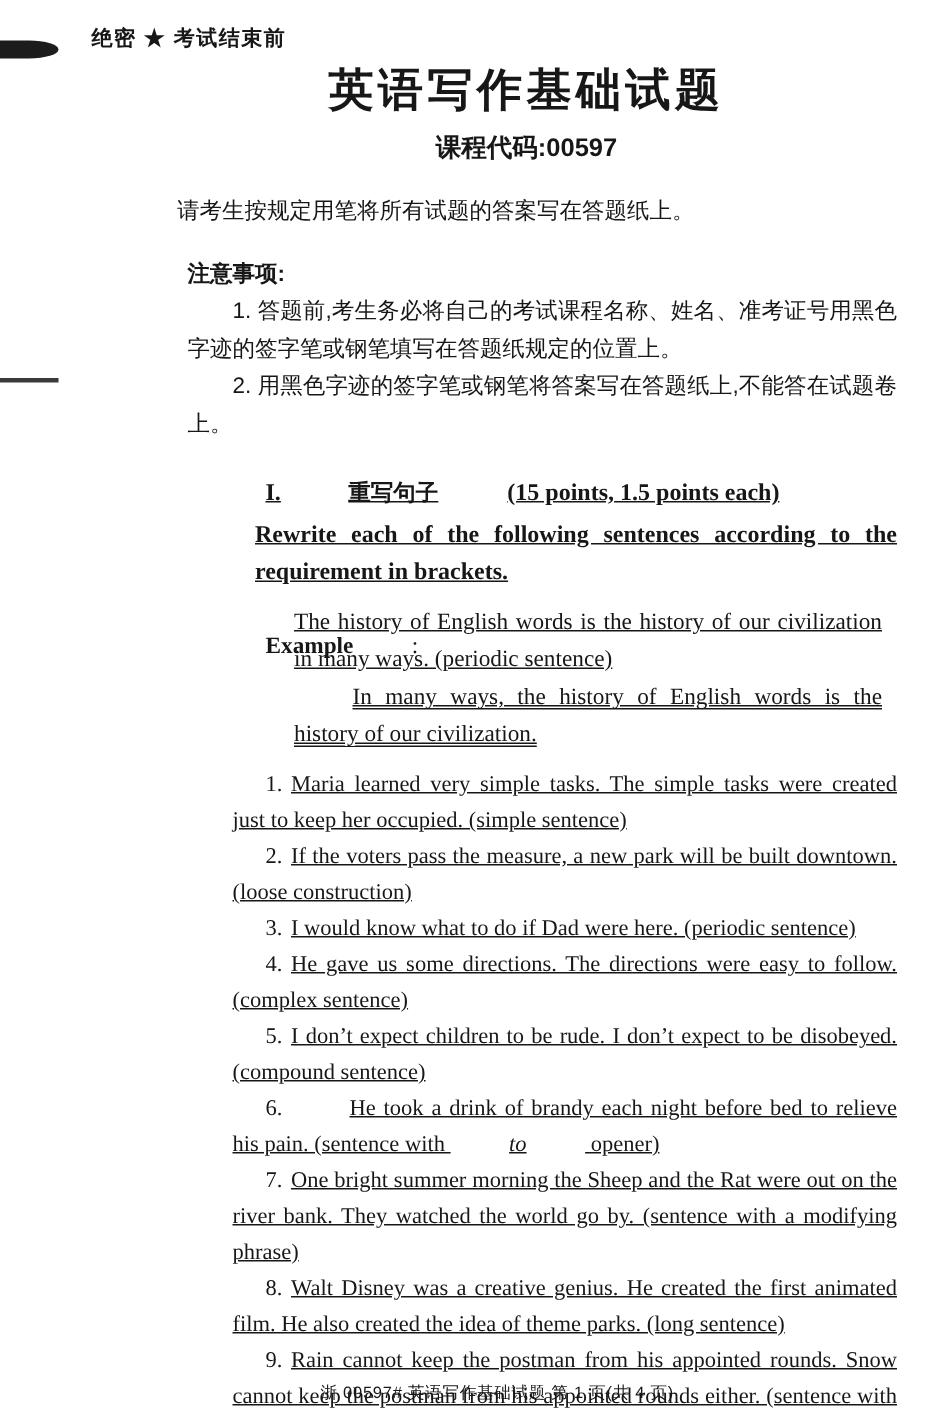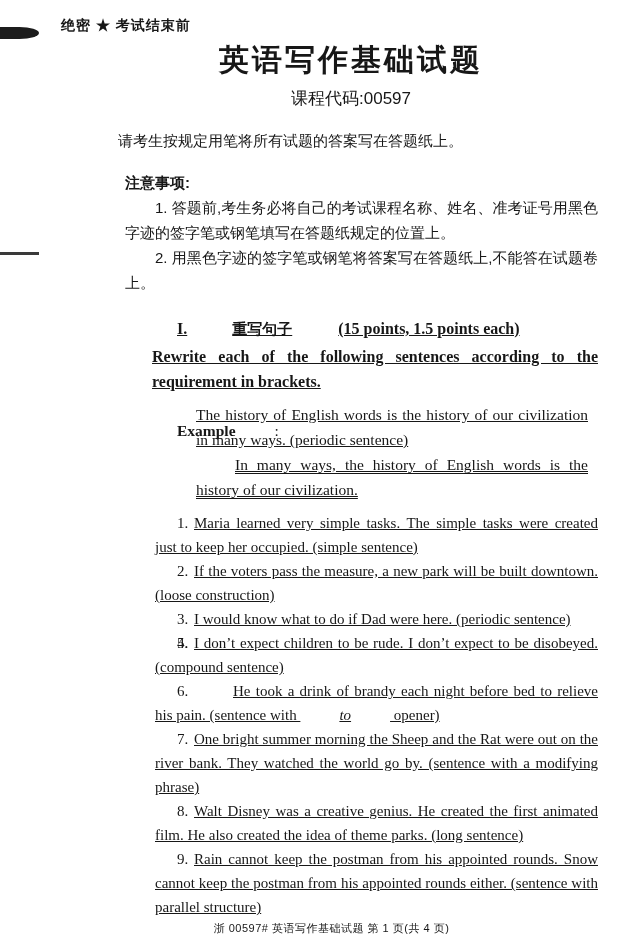--- a/index.html
+++ b/index.html
@@ -34,21 +34,21 @@
     text-align: center;
     font-family: "Liberation Sans", sans-serif;
     font-weight: bold;
     font-size: 30px;
     letter-spacing: 3px;
   }
   .course-code {
     margin-top: 6px;
     text-align: center;
     font-family: "Liberation Sans", sans-serif;
-    font-weight: normal;
+    font-weight: bold;
     font-size: 17px;
   }
   .instruction {
     margin: 20px 30px 12px 10px;
     text-indent: 2em;
     font-family: "Liberation Sans", sans-serif;
     font-size: 15px;
     line-height: 22px;
   }
   .notice {
@@ -70,21 +70,21 @@
     font-weight: bold;
     font-size: 16px;
     line-height: 24px;
   }
   .section-heading .cn {
     font-family: "Liberation Sans", sans-serif;
     font-size: 15px;
     margin: 0 7px 0 6px;
   }
   .directions {
-    margin: 3px 0 0 14px;
+    margin: 3px 0 0 32px;
     font-weight: bold;
     font-size: 16px;
     line-height: 25px;
     text-align: justify;
   }
   .example {
     position: relative;
     margin: 8px 10px 0 0;
     padding-left: 58px;
     font-size: 15.5px;
@@ -170,20 +170,21 @@
       <div class="q-item">
         <span class="num">2.</span>
         <span class="txt">If the voters pass the measure, a new park will be built downtown. (loose construction)</span>
       </div>
       <div class="q-item">
         <span class="num">3.</span>
         <span class="txt">I would know what to do if Dad were here. (periodic sentence)</span>
       </div>
       <div class="q-item">
         <span class="num">4.</span>
+        <span class="txt">He gave us some directions. The directions were easy to follow. (complex sentence)</span>
       </div>
       <div class="q-item">
         <span class="num">5.</span>
         <span class="txt">I don’t expect children to be rude. I don’t expect to be disobeyed. (compound sentence)</span>
       </div>
       <div class="q-item">
         <span class="num">6.</span>
         <span class="txt"><span>He took a drink of brandy each night before bed to relieve his pain. (sentence with </span><i>to</i><span> opener)</span></span>
       </div>
       <div class="q-item">

